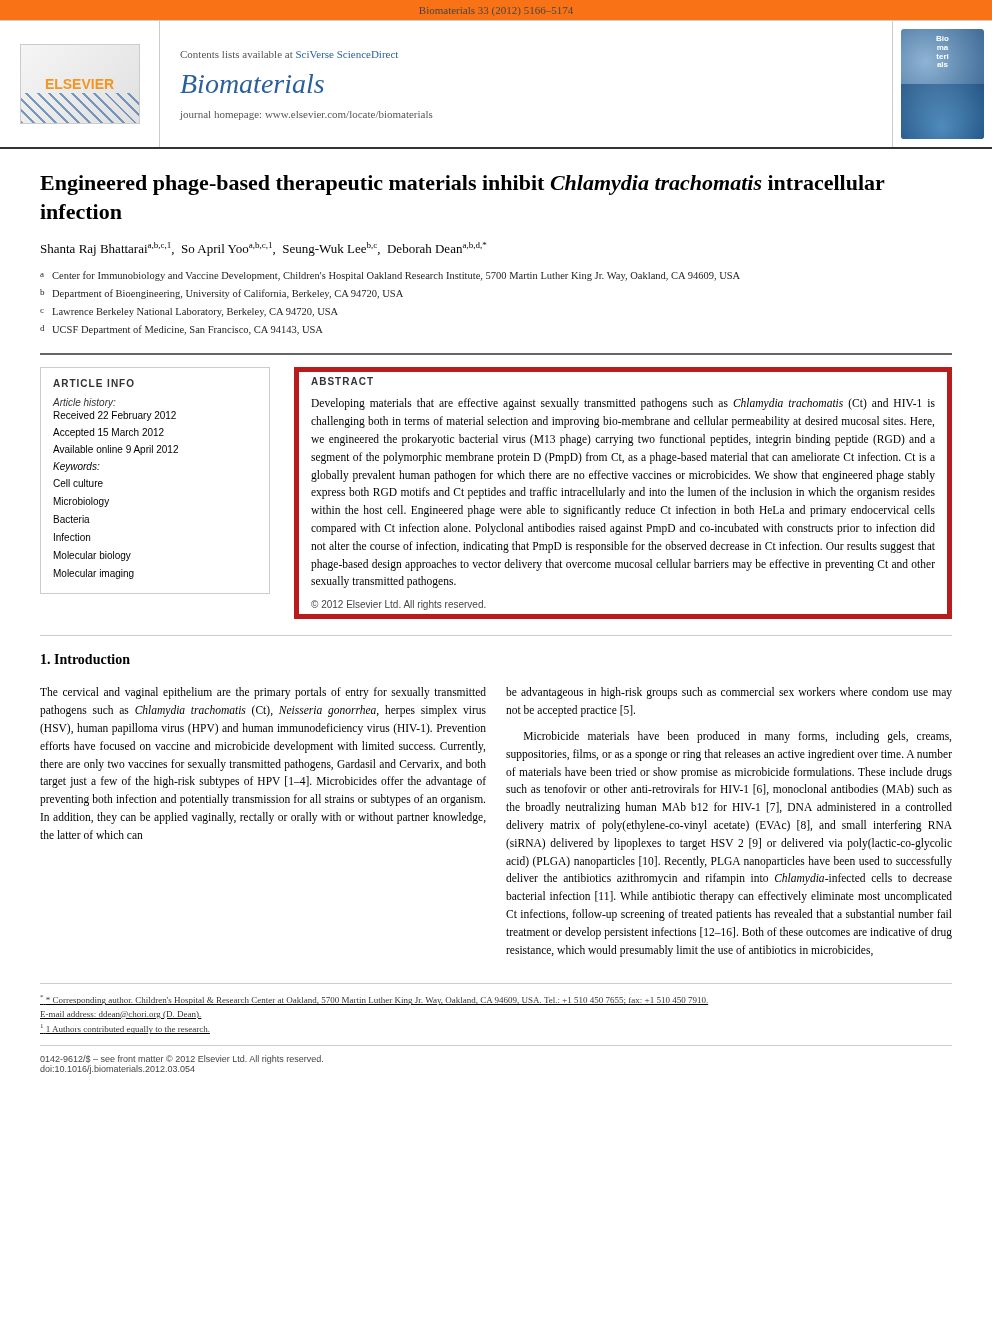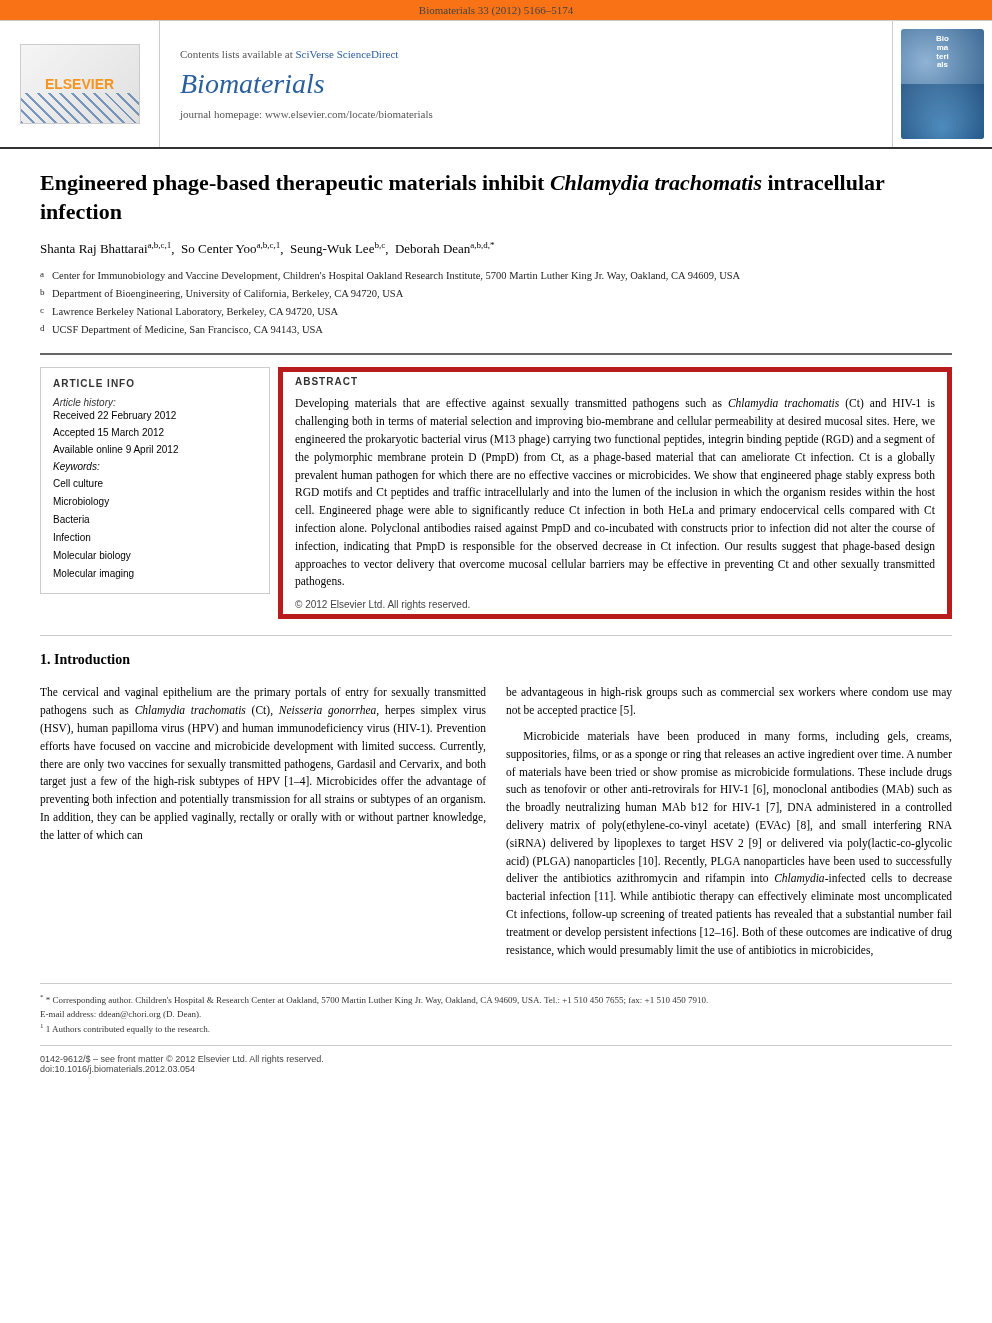--- a/index.html
+++ b/index.html
@@ -205,21 +205,21 @@
     .affiliation-sup {
       font-size: 9px;
       vertical-align: super;
       min-width: 12px;
       display: inline-block;
     }
 
     
     .two-col {
       display: flex;
-      gap: 8px;
+      gap: 24px;
       margin-top: 12px;
     }
 
     .col-left {
       width: 230px;
       flex-shrink: 0;
     }
 
     .col-right {
       flex: 1;
@@ -339,20 +339,21 @@
     }
 
     .italic {
       font-style: italic;
     }
 
     .footnote-section {
       border-top: 1px solid #ccc;
       padding-top: 8px;
       margin-top: 16px;
+      text-decoration: underline;
     }
 
     .footnote {
       font-size: 9px;
       line-height: 1.5;
       color: #333;
     }
 
     .footnote-sup {
       font-size: 7px;
@@ -412,21 +413,21 @@
 </div>
 
 <div class="main-content">
 
   <div class="article-title">
     <span>Engineered phage-based therapeutic materials inhibit </span><span class="article-title-italic">Chlamydia trachomatis</span><span> intracellular infection</span>
   </div>
 
   <div class="authors">
     <span>Shanta Raj Bhattarai</span><sup class="author-sup"><span>a,b,c,1</span></sup>,&nbsp;
-    <span>So Center Yoo</span><sup class="author-sup"><span>a,b,c,1</span></sup>,&nbsp;
+    <span>So April Yoo</span><sup class="author-sup"><span>a,b,c,1</span></sup>,&nbsp;
     <span>Seung-Wuk Lee</span><sup class="author-sup"><span>b,c</span></sup>,&nbsp;
     <span>Deborah Dean</span><sup class="author-sup"><span>a,b,d,*</span></sup>
   </div>
 
   <div class="affiliations">
     <div class="affiliation-item">
       <span class="affiliation-sup">a</span>
       <span>Center for Immunobiology and Vaccine Development, Children's Hospital Oakland Research Institute, 5700 Martin Luther King Jr. Way, Oakland, CA 94609, USA</span>
     </div>
     <div class="affiliation-item">

